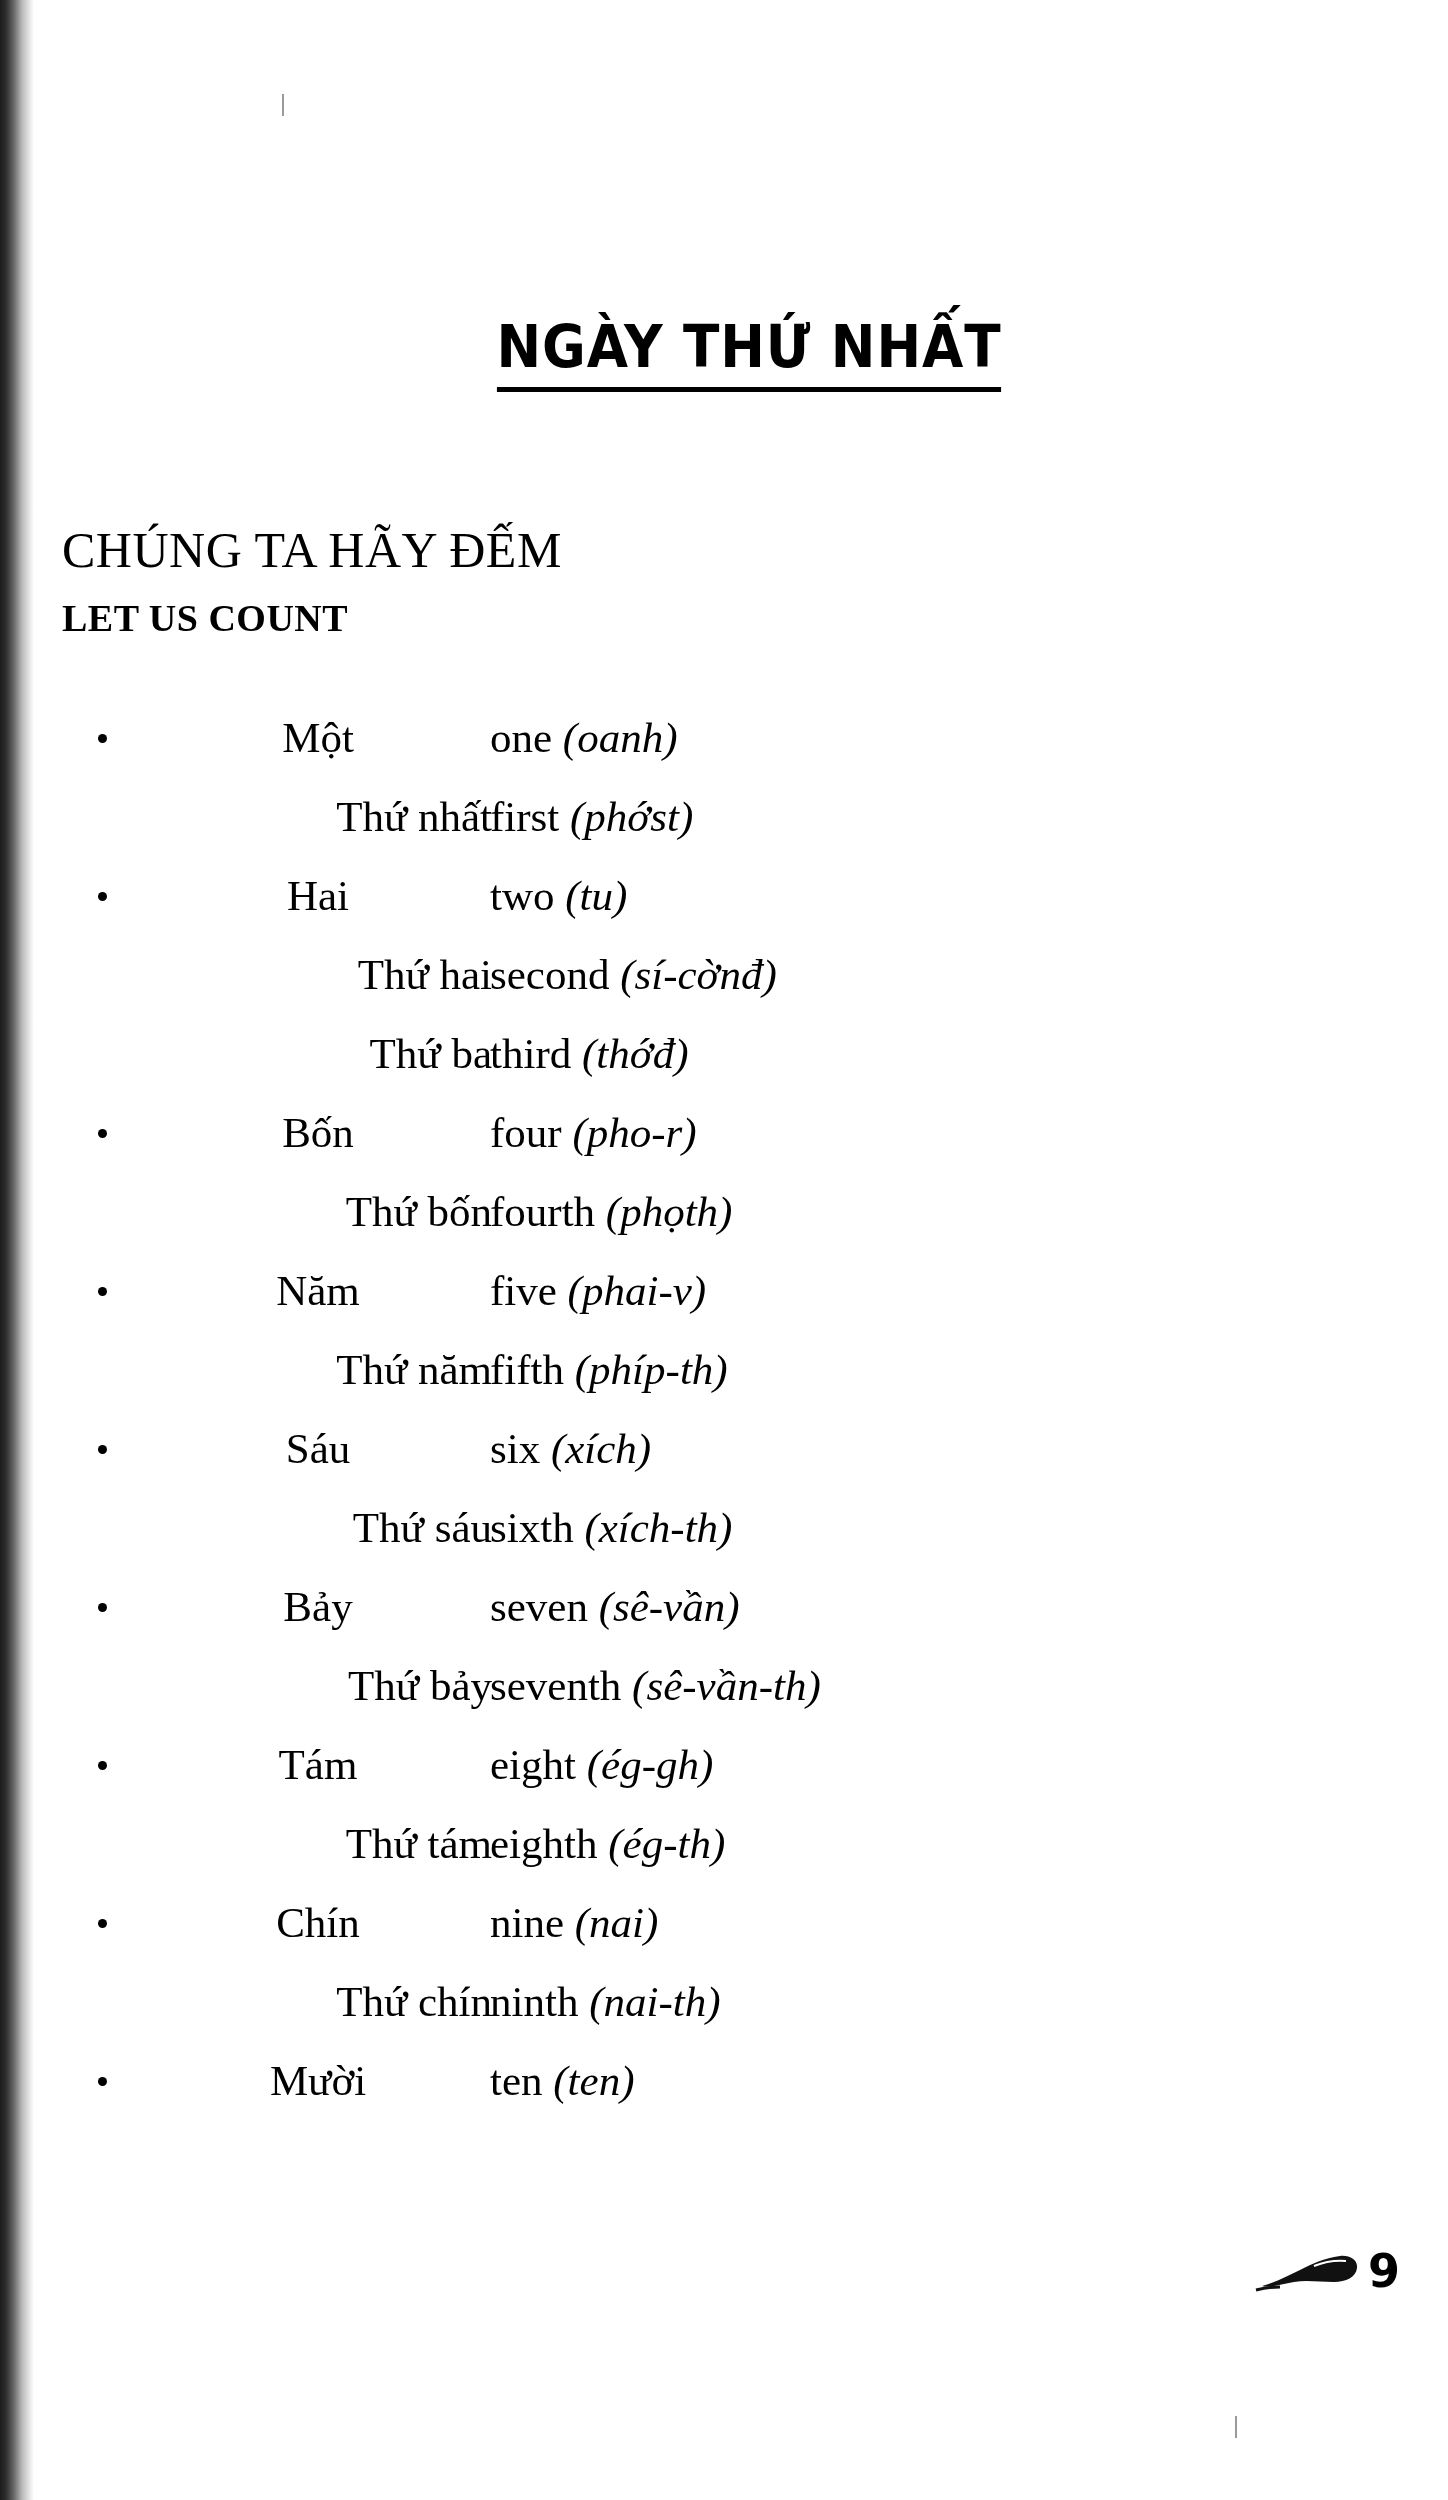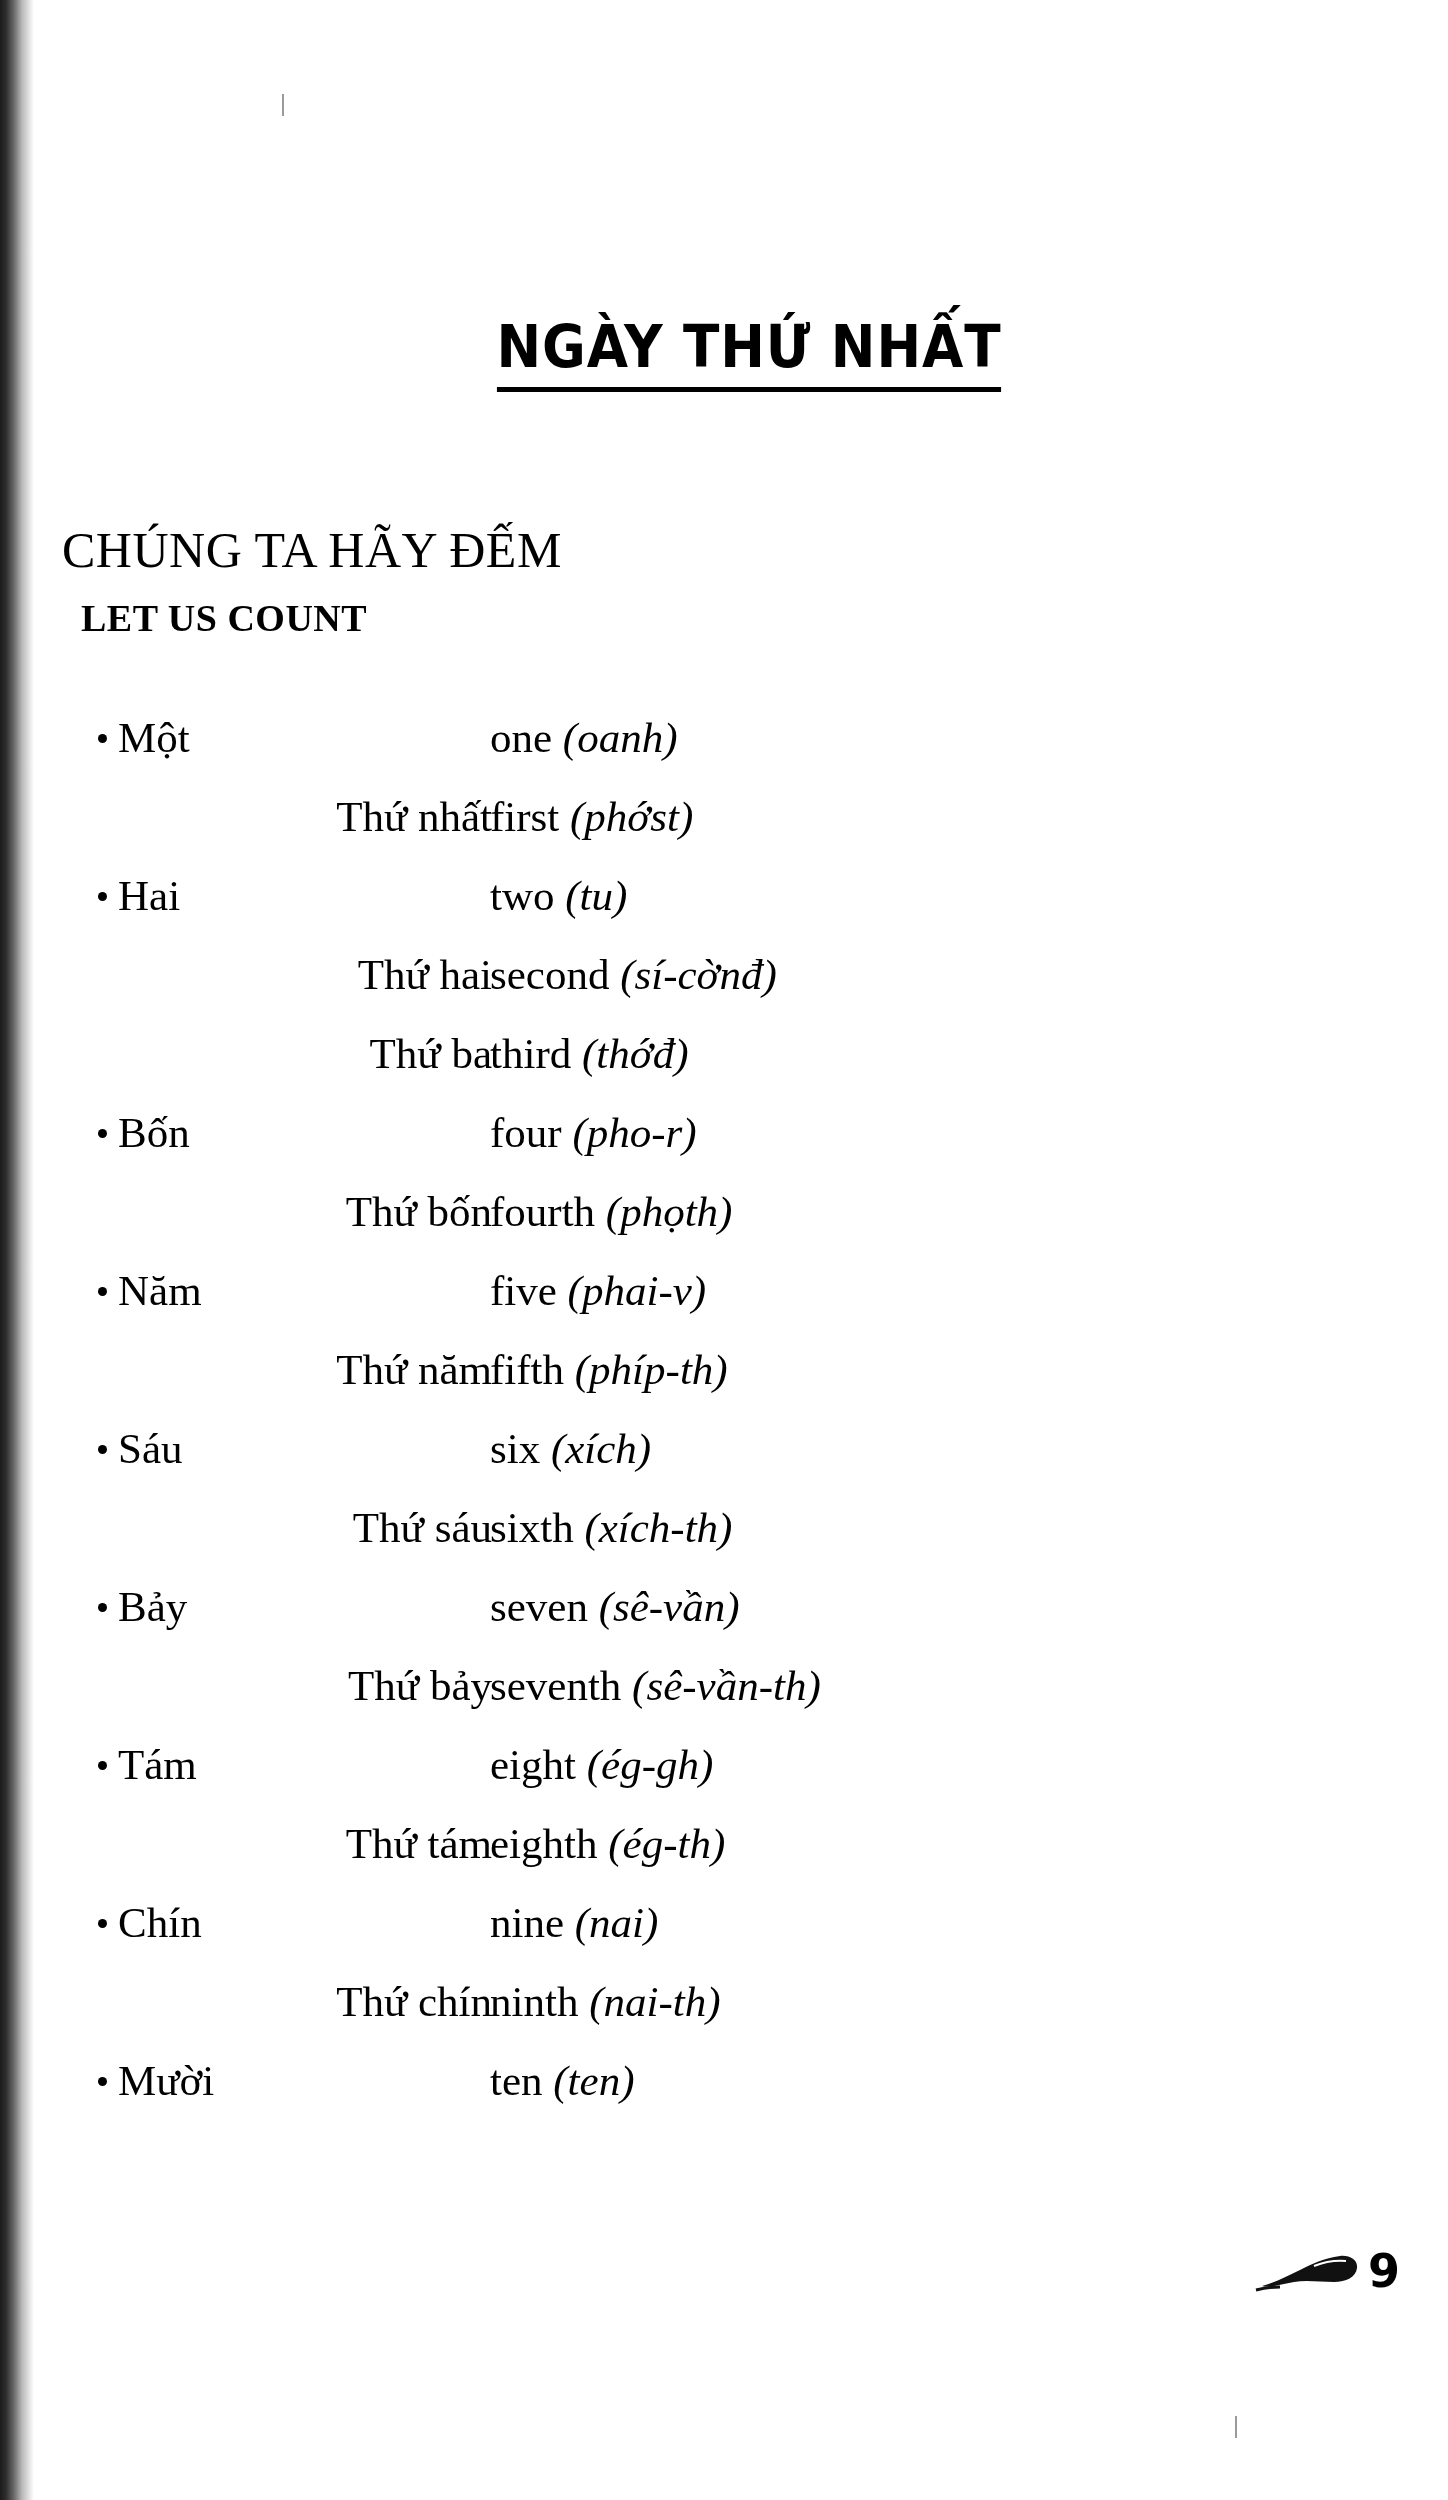--- a/index.html
+++ b/index.html
@@ -79,21 +79,20 @@
     letter-spacing: 0.5px;
   }
   .section-en {
     position: absolute;
     left: 12px;
     top: 580px;
     font-family: "Liberation Serif", serif;
     font-weight: bold;
     font-size: 38px;
     letter-spacing: 0.5px;
-    margin-left: 19px;
   }
 
   .entries {
     position: absolute;
     left: 0;
     top: 682px;
     width: 1398px;
   }
   .entry {
     position: relative;
@@ -101,21 +100,21 @@
     line-height: 79px;
   }
   .vi {
     position: absolute;
     left: 0;
     width: 400px;
     font-size: 43px;
     white-space: nowrap;
   }
   .vi.bulleted {
-    text-align: left;
+    text-align: center;
     padding-left: 68px;
   }
   .vi.plain {
     text-align: right;
     padding-left: 42px;
   }
   .bullet {
     position: absolute;
     left: 48px;
     top: 50%;

